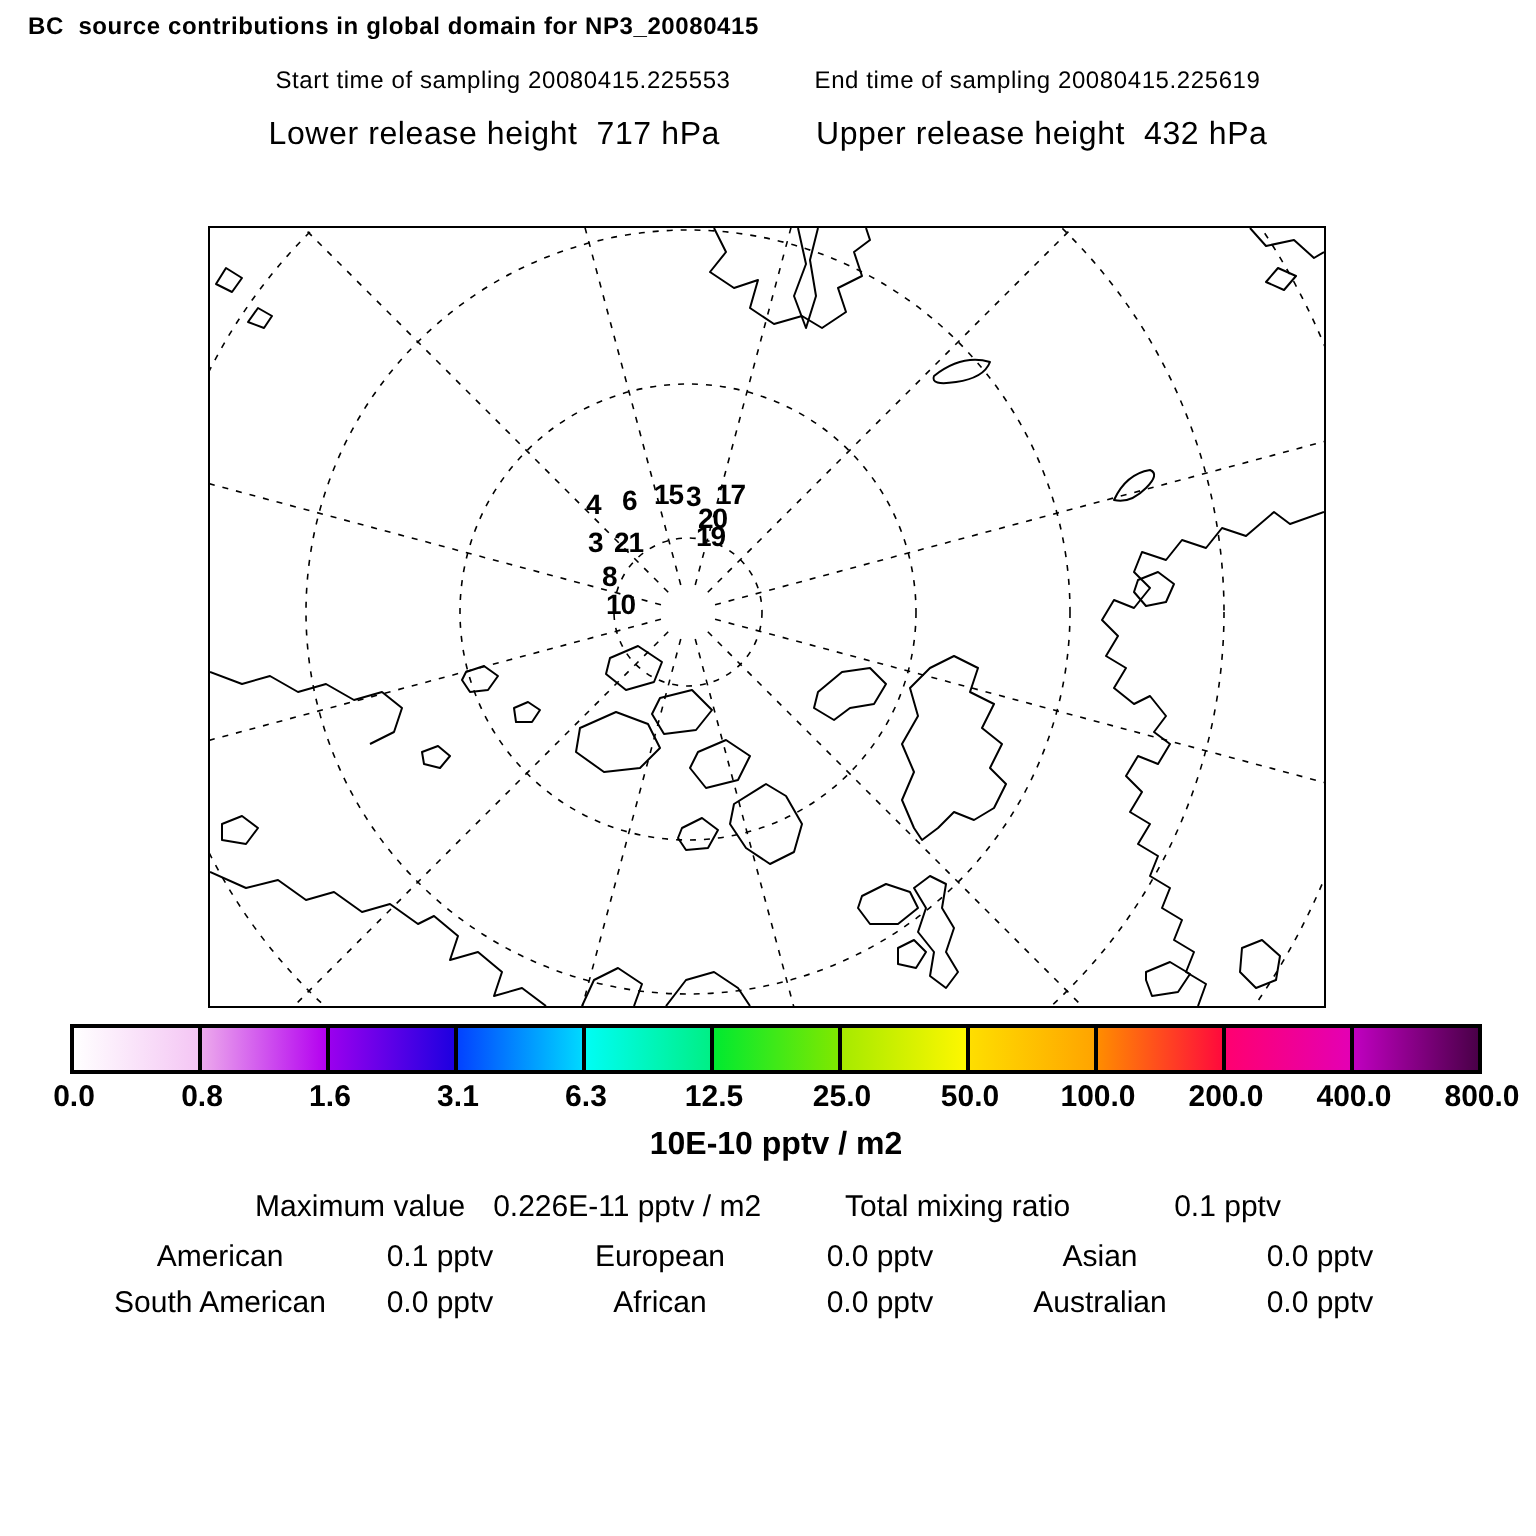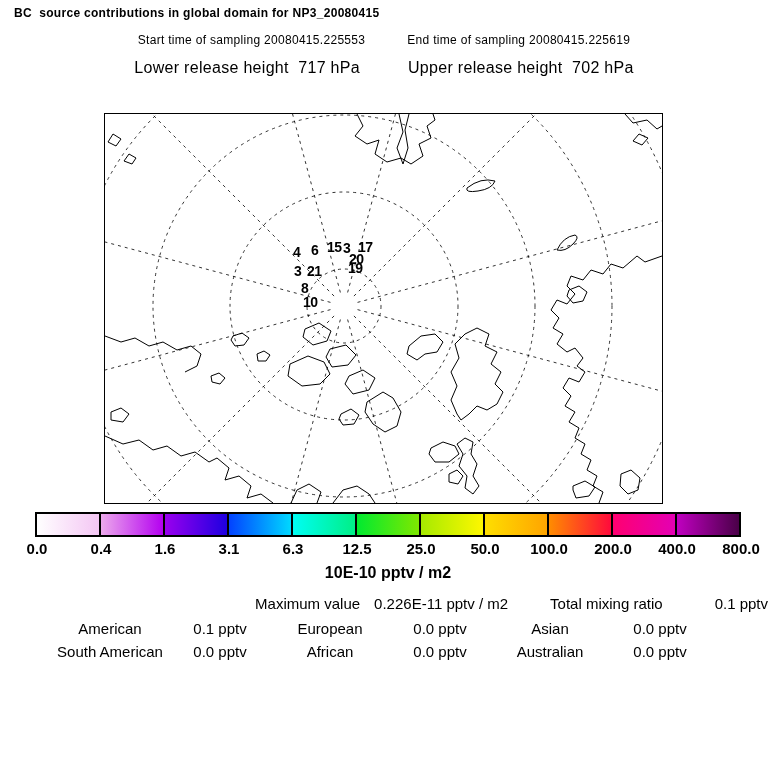--- a/index.html
+++ b/index.html
@@ -23,36 +23,36 @@
             border:2px solid #000;box-sizing:border-box;display:flex;}
   .cb-seg{flex:1 1 0;border-right:2px solid #000;}
   .cb-seg:last-child{border-right:none;}
   #colorbar-ticks{position:absolute;left:37px;top:540px;width:704px;height:18px;}
   .cb-tick{position:absolute;top:0;transform:translateX(-50%);
            font-size:15px;font-weight:700;white-space:nowrap;}
   #colorbar-unit{position:absolute;left:35px;top:564px;width:706px;text-align:center;
                  font-size:16px;font-weight:700;}
 
   #stats-row-1{position:absolute;left:0;top:595px;width:768px;display:flex;
-               justify-content:flex-end;font-size:15px;white-space:pre;}
+               justify-content:center;font-size:15px;white-space:pre;}
   #stats-row-1 .s1{margin-right:14px;} #stats-row-1 .s2{margin-right:42px;}
   #stats-row-1 .s3{margin-right:52px;}
   .stats-grid{position:absolute;left:55px;width:660px;display:grid;
               grid-template-columns:repeat(6,1fr);font-size:15px;}
   .stats-grid span{text-align:center;white-space:nowrap;}
   #stats-row-2{top:620px;} #stats-row-3{top:643px;}
 </style>
 </head>
 <body>
 
 <div id="page">
 
   <div id="plot-title" class="hdr">BC  source contributions in global domain for NP3_20080415</div>
   <div id="hdr-times" class="hdr"><span>Start time of sampling 20080415.225553</span><span class="gap-lg"></span><span>End time of sampling 20080415.225619</span></div>
-  <div id="hdr-heights" class="hdr"><span>Lower release height  717 hPa</span><span class="gap-md"></span><span>Upper release height  702 hPa</span></div>
+  <div id="hdr-heights" class="hdr"><span>Lower release height  717 hPa</span><span class="gap-md"></span><span>Upper release height  432 hPa</span></div>
 
   <div id="map-panel">
     <svg id="map-svg" width="557" height="389" viewBox="0 0 557 389">
       <g id="graticule" stroke="#000" stroke-width="0.8" fill="none" stroke-dasharray="3 4">
           <circle cx="239" cy="192" r="37"></circle>
           <circle cx="239" cy="192" r="114"></circle>
           <circle cx="239" cy="192" r="191"></circle>
           <circle cx="239" cy="192" r="268"></circle>
           <circle cx="239" cy="192" r="345"></circle>
           <line x1="252.52296156804695" y1="195.6234666314353" x2="586.7332974640647" y2="285.17485623690743"></line>
@@ -138,21 +138,21 @@
       <div class="cb-seg" style="background: linear-gradient(to right, rgb(0, 253, 244), rgb(0, 239, 134));"></div>
       <div class="cb-seg" style="background: linear-gradient(to right, rgb(0, 234, 48), rgb(127, 232, 0));"></div>
       <div class="cb-seg" style="background: linear-gradient(to right, rgb(166, 234, 0), rgb(254, 247, 0));"></div>
       <div class="cb-seg" style="background: linear-gradient(to right, rgb(254, 222, 0), rgb(255, 164, 0));"></div>
       <div class="cb-seg" style="background: linear-gradient(to right, rgb(255, 140, 0), rgb(255, 10, 60));"></div>
       <div class="cb-seg" style="background: linear-gradient(to right, rgb(255, 0, 112), rgb(228, 0, 180));"></div>
       <div class="cb-seg" style="background: linear-gradient(to right, rgb(192, 0, 192), rgb(74, 0, 72));"></div>
     </div>
   <div id="colorbar-ticks">
       <span class="cb-tick" style="left: 0%;">0.0</span>
-      <span class="cb-tick" style="left: 9.09091%;">0.4</span>
+      <span class="cb-tick" style="left: 9.09091%;">0.8</span>
       <span class="cb-tick" style="left: 18.1818%;">1.6</span>
       <span class="cb-tick" style="left: 27.2727%;">3.1</span>
       <span class="cb-tick" style="left: 36.3636%;">6.3</span>
       <span class="cb-tick" style="left: 45.4545%;">12.5</span>
       <span class="cb-tick" style="left: 54.5455%;">25.0</span>
       <span class="cb-tick" style="left: 63.6364%;">50.0</span>
       <span class="cb-tick" style="left: 72.7273%;">100.0</span>
       <span class="cb-tick" style="left: 81.8182%;">200.0</span>
       <span class="cb-tick" style="left: 90.9091%;">400.0</span>
       <span class="cb-tick" style="left: 100%;">800.0</span>

